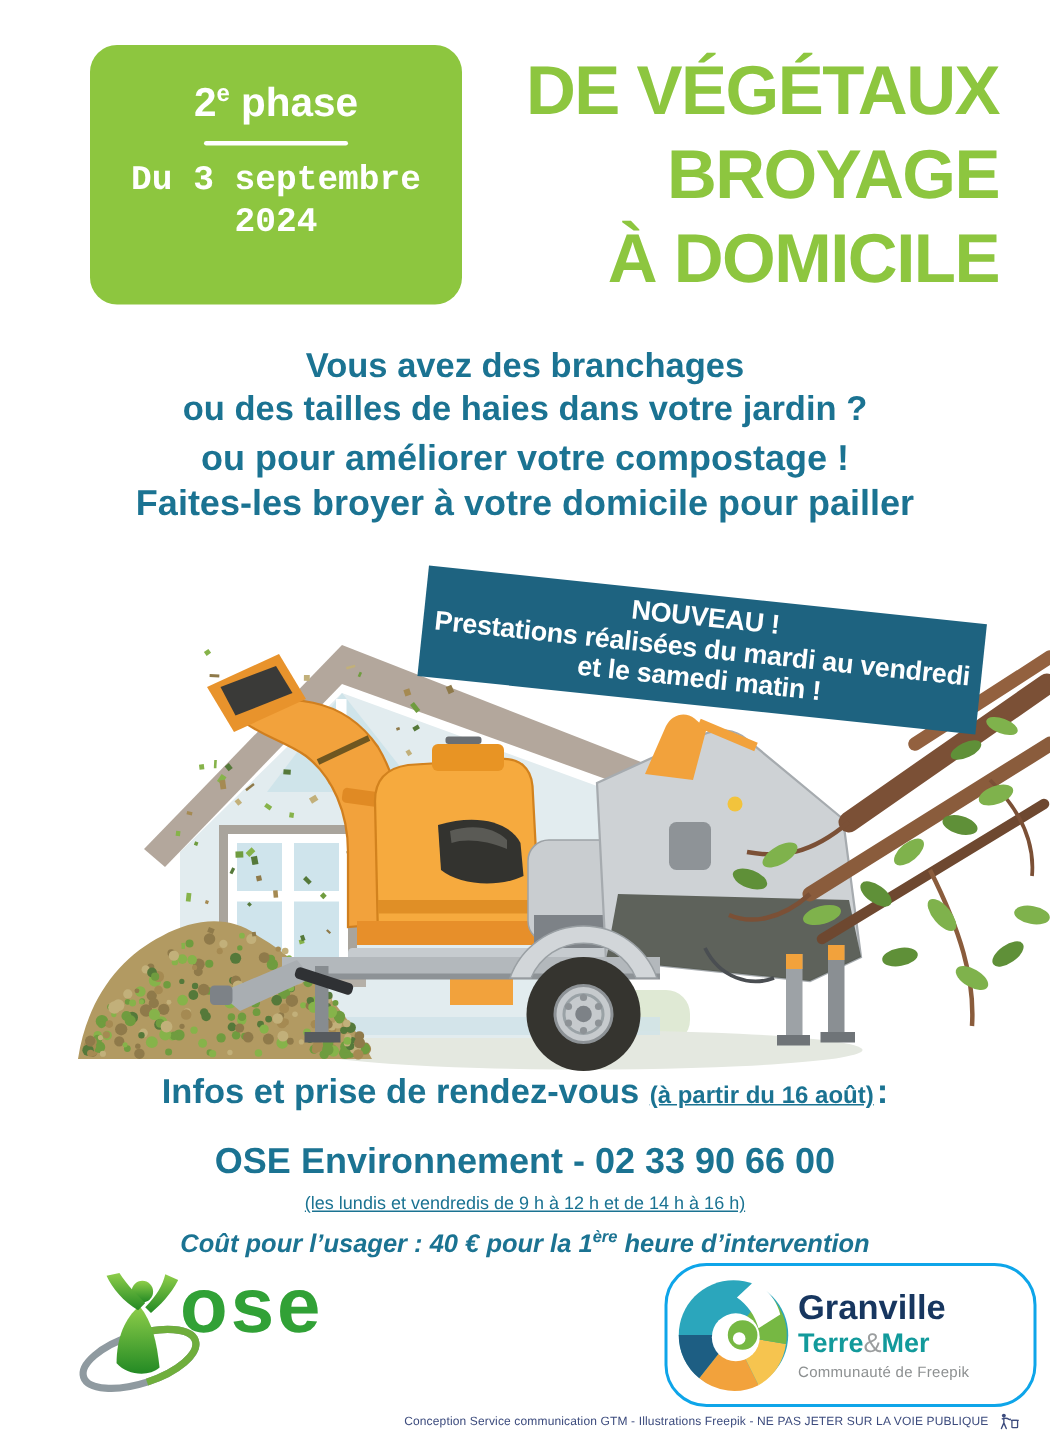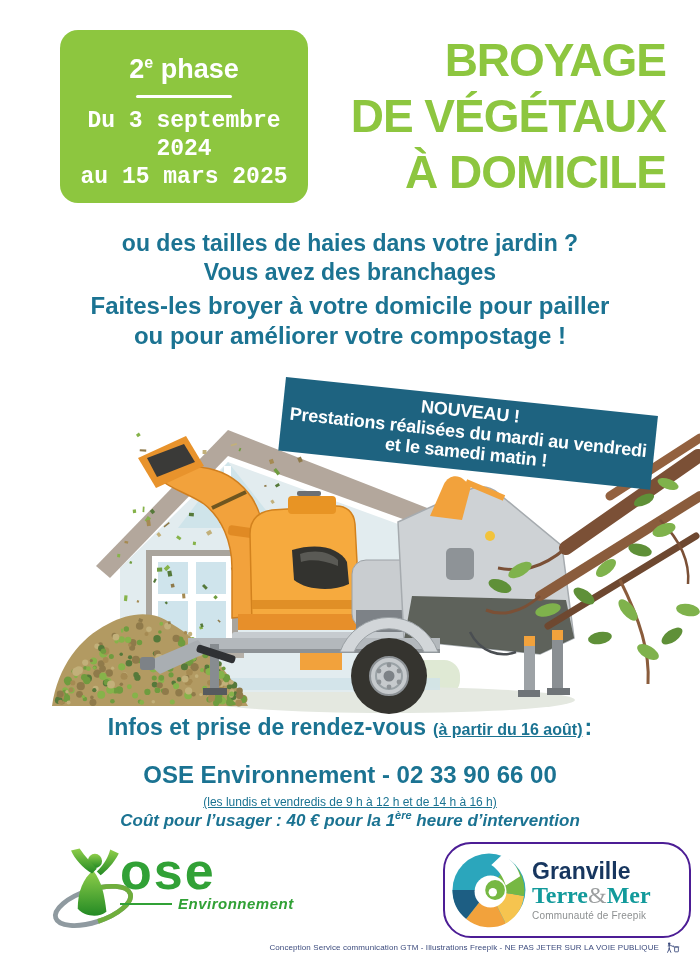--- a/index.html
+++ b/index.html
@@ -34,71 +34,70 @@
   }
   
   .illu{position:absolute;left:0;top:400px;width:700px;height:320px;z-index:1;}
   
   .contact{position:absolute;left:0;top:714px;width:700px;text-align:center;color:var(--teal);z-index:2;}
   .c1{font-size:23px;font-weight:bold;}
   .c1 .note{font-size:16px;text-decoration:underline;margin-left:7px;}
   .c1 .colon{margin-left:2px;}
   .c2{font-size:24px;font-weight:bold;margin-top:20px;}
   .c3{font-size:12px;margin-top:6px;text-decoration:underline;}
-  .c4{font-size:17px;font-style:italic;font-weight:bold;}
+  .c4{font-size:17px;margin-top:10px;font-style:italic;font-weight:bold;}
   .c4 sup{font-size:11px;}
   
   .ose{position:absolute;left:50px;top:848px;display:flex;align-items:flex-start;}
   .ose-text{margin-left:-16px;}
   .ose-name{font-size:52px;font-weight:bold;color:var(--ose_green);line-height:46px;letter-spacing:2px;}
   .ose-tag{display:flex;align-items:center;margin-top:1px;}
   .ose-rule{width:52px;height:2px;background:var(--ose_green);margin-right:6px;}
   .ose-tagname{font-size:15px;font-style:italic;font-weight:bold;color:var(--ose_green);letter-spacing:0.5px;}
   .gtm{
     position:absolute;left:443px;top:842px;width:248px;height:96px;box-sizing:border-box;
-    background:#fff;border:2px solid #4c1d95;border-radius:28px;
+    background:#fff;border:2px solid #0ea5e9;border-radius:28px;
     display:flex;align-items:center;padding-left:6px;
   }
   .gtm-text{margin-left:5px;}
   .g-city{font-size:23px;font-weight:bold;color:var(--navy);line-height:23px;}
-  .g-tm{font-size:24px;font-weight:bold;line-height:25px;font-family:Liberation Serif, serif;}
+  .g-tm{font-size:18px;font-weight:bold;line-height:25px;}
   .g-tm .t{color:var(--gtm_teal);}
   .g-tm .a{color:#9b9e9f;font-weight:normal;}
   .g-sub{font-size:10px;color:var(--gray);margin-top:2px;letter-spacing:0.2px;}
   
   .credits{
     position:absolute;top:941px;right:20px;display:flex;align-items:center;gap:7px;
     color:var(--credits_blue);font-size:8px;letter-spacing:0.1px;
   }
 </style>
 </head>
 <body>
 
 <div class="poster">
 
   <div class="badge">
     <div class="badge-l1"><span>2</span><sup>e</sup><span> phase</span></div>
     <div class="badge-div"></div>
     <div class="badge-date">Du 3 septembre 2024</div>
-    <div class="badge-date">au 15 mars 2025</div>
   </div>
 
   <div class="title">
+    <div>DE VÉGÉTAUX</div>
     <div>BROYAGE</div>
-    <div>DE VÉGÉTAUX</div>
     <div>À DOMICILE</div>
   </div>
 
   <div class="intro intro-a">
+    <div>Vous avez des branchages</div>
     <div>ou des tailles de haies dans votre jardin ?</div>
-    <div>Vous avez des branchages</div>
   </div>
   <div class="intro intro-b">
+    <div>ou pour améliorer votre compostage !</div>
     <div>Faites-les broyer à votre domicile pour pailler</div>
-    <div>ou pour améliorer votre compostage !</div>
   </div>
 
   <div class="banner">
     <div>NOUVEAU !</div>
     <div>Prestations réalisées du mardi au vendredi</div>
     <div>et le samedi matin !</div>
   </div>
 
   <svg class="illu" viewBox="0 0 700 320" aria-hidden="true">
 
@@ -533,24 +532,20 @@
       </defs>
       <ellipse cx="45" cy="60" rx="41" ry="17" fill="none" stroke="#8f9aa0" stroke-width="5" transform="rotate(-18 45 60)"></ellipse>
       <ellipse cx="45" cy="60" rx="41" ry="17" fill="none" stroke="#6fae3c" stroke-width="5" transform="rotate(-18 45 60)" clip-path="url(#oclip)"></ellipse>
       <circle cx="47" cy="13" r="7.5" fill="url(#og)"></circle>
       <path d="M45,23 C35,31 29,45 29,63 C36,71 51,73 59,66 C57,48 54,34 45,23 Z" fill="url(#og)"></path>
       <path d="M44,26 C34,20 26,11 22,2 L31,0 C37,9 43,15 49,21 Z" fill="url(#og)"></path>
       <path d="M49,24 C57,16 61,9 63,1 L72,5 C67,15 59,23 53,28 Z" fill="url(#og)"></path>
     </svg>
     <div class="ose-text">
       <div class="ose-name">ose</div>
-      <div class="ose-tag">
-        <div class="ose-rule"></div>
-        <span class="ose-tagname">Environnement</span>
-      </div>
     </div>
   </div>
 
   <div class="gtm">
     <svg width="76" height="76" viewBox="0 0 100 100" aria-hidden="true">
       <circle cx="50" cy="50" r="48" fill="#2ba6bc"></circle>
       <path d="M50,50 L2,50 A48,48 0 0 0 20,88 Z" fill="#1d5e83"></path>
       <path d="M50,50 L20,88 A48,48 0 0 0 72,94 Z" fill="#f2a23c"></path>
       <path d="M50,50 L72,94 A48,48 0 0 0 96,58 Z" fill="#f6c44f"></path>
       <path d="M50,50 L96,58 A48,48 0 0 0 78,12 Z" fill="#76b843"></path>

